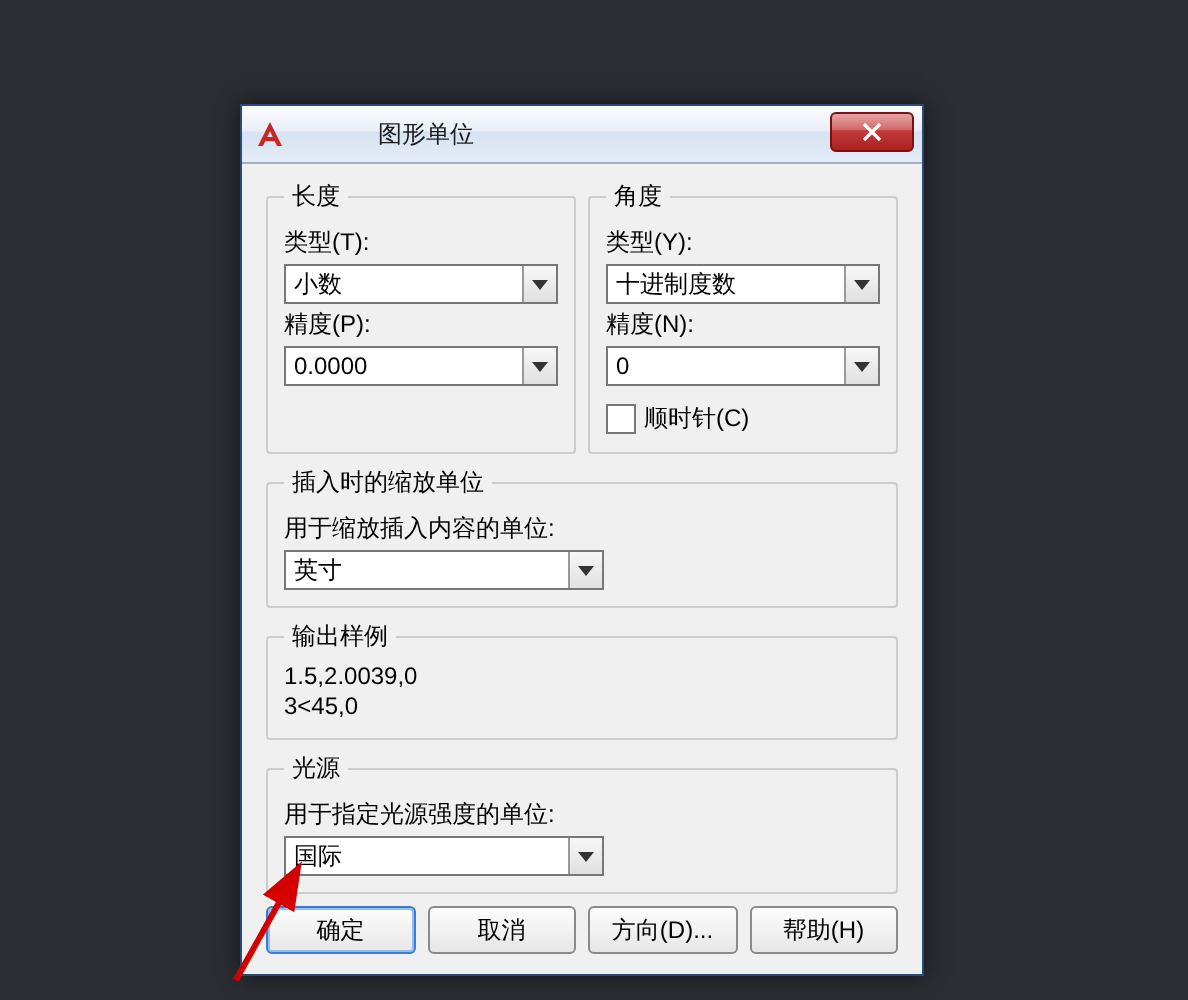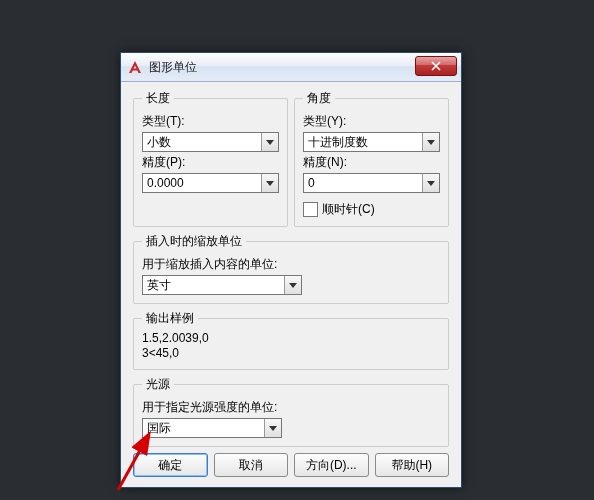--- a/index.html
+++ b/index.html
@@ -32,20 +32,21 @@
     position: relative;
   }
   .app-icon {
     width: 16px;
     height: 16px;
     margin-right: 6px;
   }
   .title-text {
     color: #1a1a1a;
     font-size: 12px;
+    margin-left: 40px;
   }
   .close-btn {
     position: absolute;
     right: 4px;
     top: 3px;
     width: 40px;
     height: 18px;
     background: linear-gradient(to bottom, #e6a3a3 0%, #d36868 45%, #c33b3b 46%, #a82020 100%);
     border: 1px solid #7a1010;
     border-radius: 3px;
@@ -238,21 +239,21 @@
 
     <fieldset>
       <legend>输出样例</legend>
       <div class="sample-text">1.5,2.0039,0
 3&lt;45,0</div>
     </fieldset>
 
     <fieldset>
       <legend>光源</legend>
       <span class="label">用于指定光源强度的单位:</span>
-      <div class="select" style="width:140px">
+      <div class="select" style="width:160px">
         <span>国际</span>
         <span class="select-arrow">
             <svg viewBox="0 0 8 5">
               <path d="M0 0 L4 5 L8 0 Z" fill="#333"></path>
             </svg>
           </span>
       </div>
     </fieldset>
 
     <div class="button-row">

